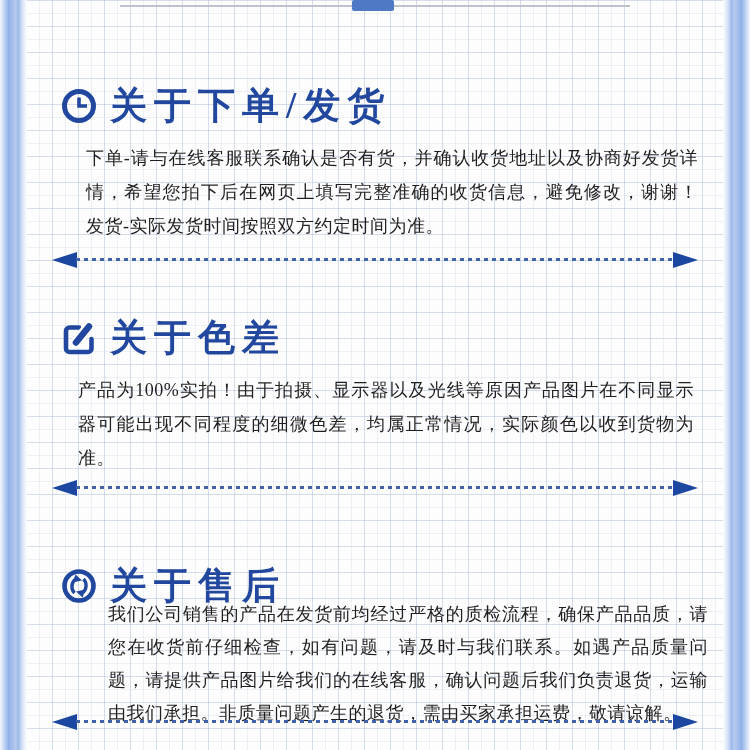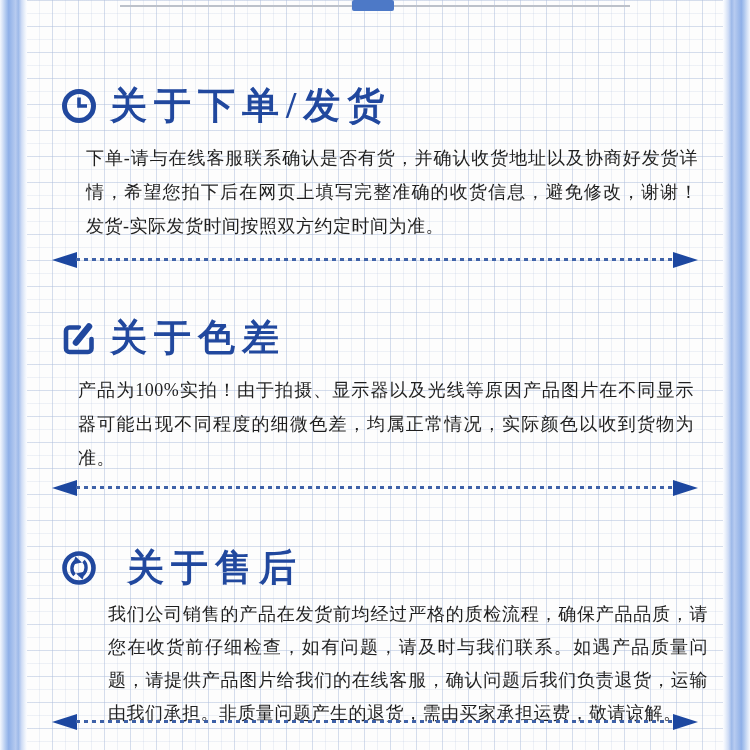--- a/index.html
+++ b/index.html
@@ -37,21 +37,21 @@
   #body3{top:598px;left:108px;width:600px;line-height:33px;}
 
   .divider{position:absolute;left:52px;width:646px;height:16px;}
   .divider .dash-line{position:absolute;top:6px;left:24px;right:24px;height:3px;
     background:repeating-linear-gradient(90deg,#3f62a8 0 4px,transparent 4px 8px);}
   .divider .arrow{position:absolute;top:0;width:0;height:0;
     border-top:8px solid transparent;border-bottom:8px solid transparent;}
   .divider .arrow.l{left:0;border-right:25px solid #1c47a0;}
   .divider .arrow.r{right:0;border-left:25px solid #1c47a0;}
   #divider1{top:252px;} #divider2{top:480px;} #divider3{top:714px;}
-  #title1{top:84px;} #title2{top:316px;} #title3{top:546px;gap:17px;}
+  #title1{top:84px;} #title2{top:316px;} #title3{top:564px;}
 </style>
 </head>
 <body>
 
 <div class="edge left"></div>
 <div class="edge right"></div>
 
 <div class="slider-line"></div>
 <div class="slider-thumb"></div>
 

